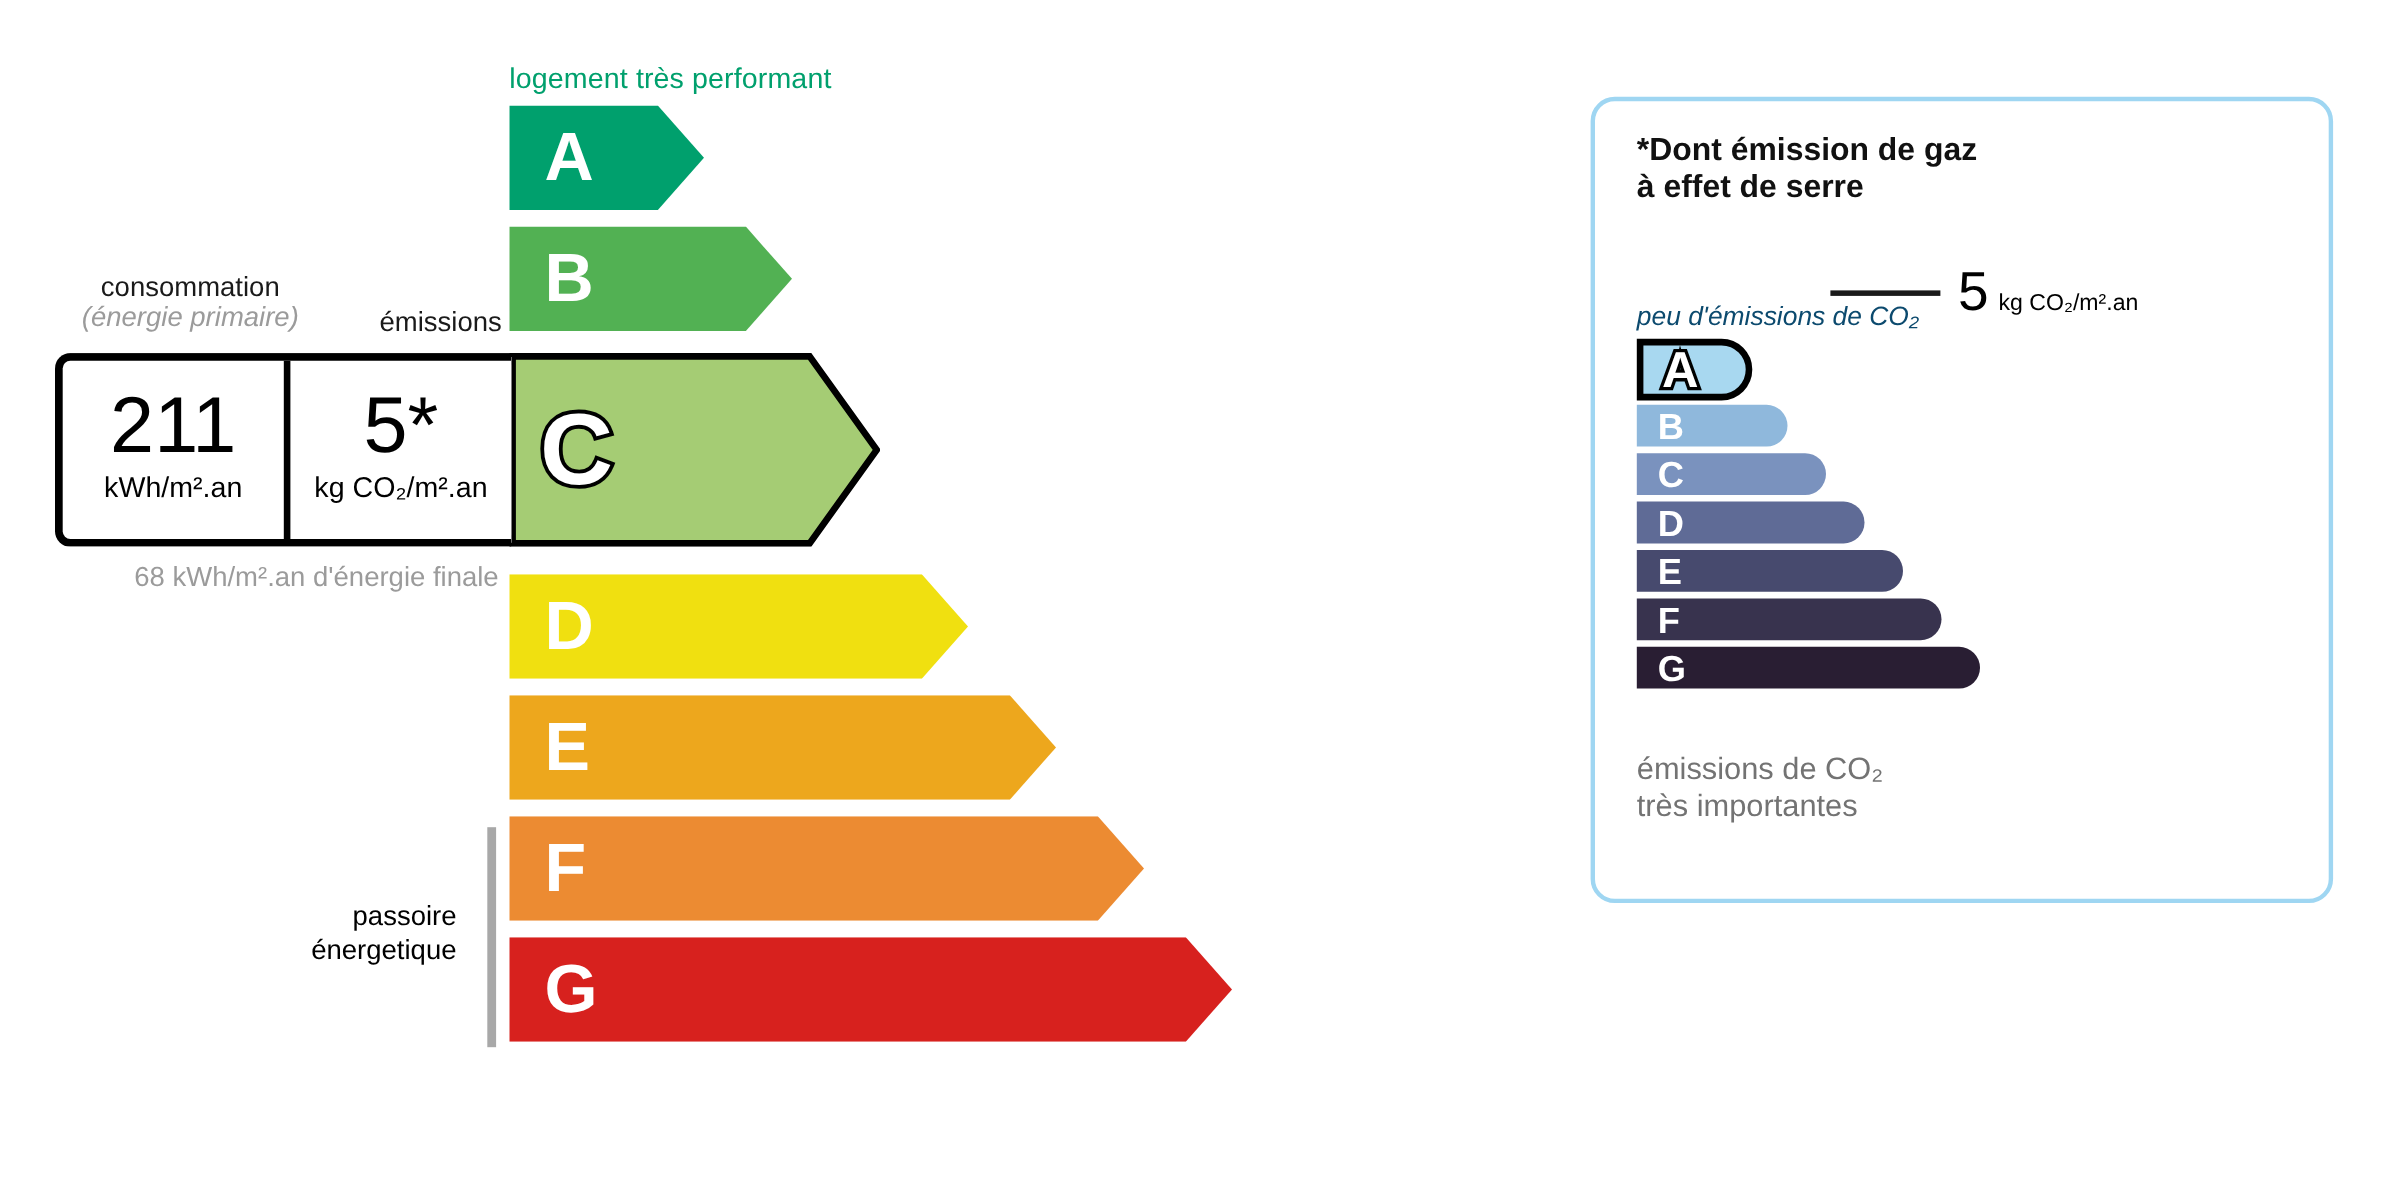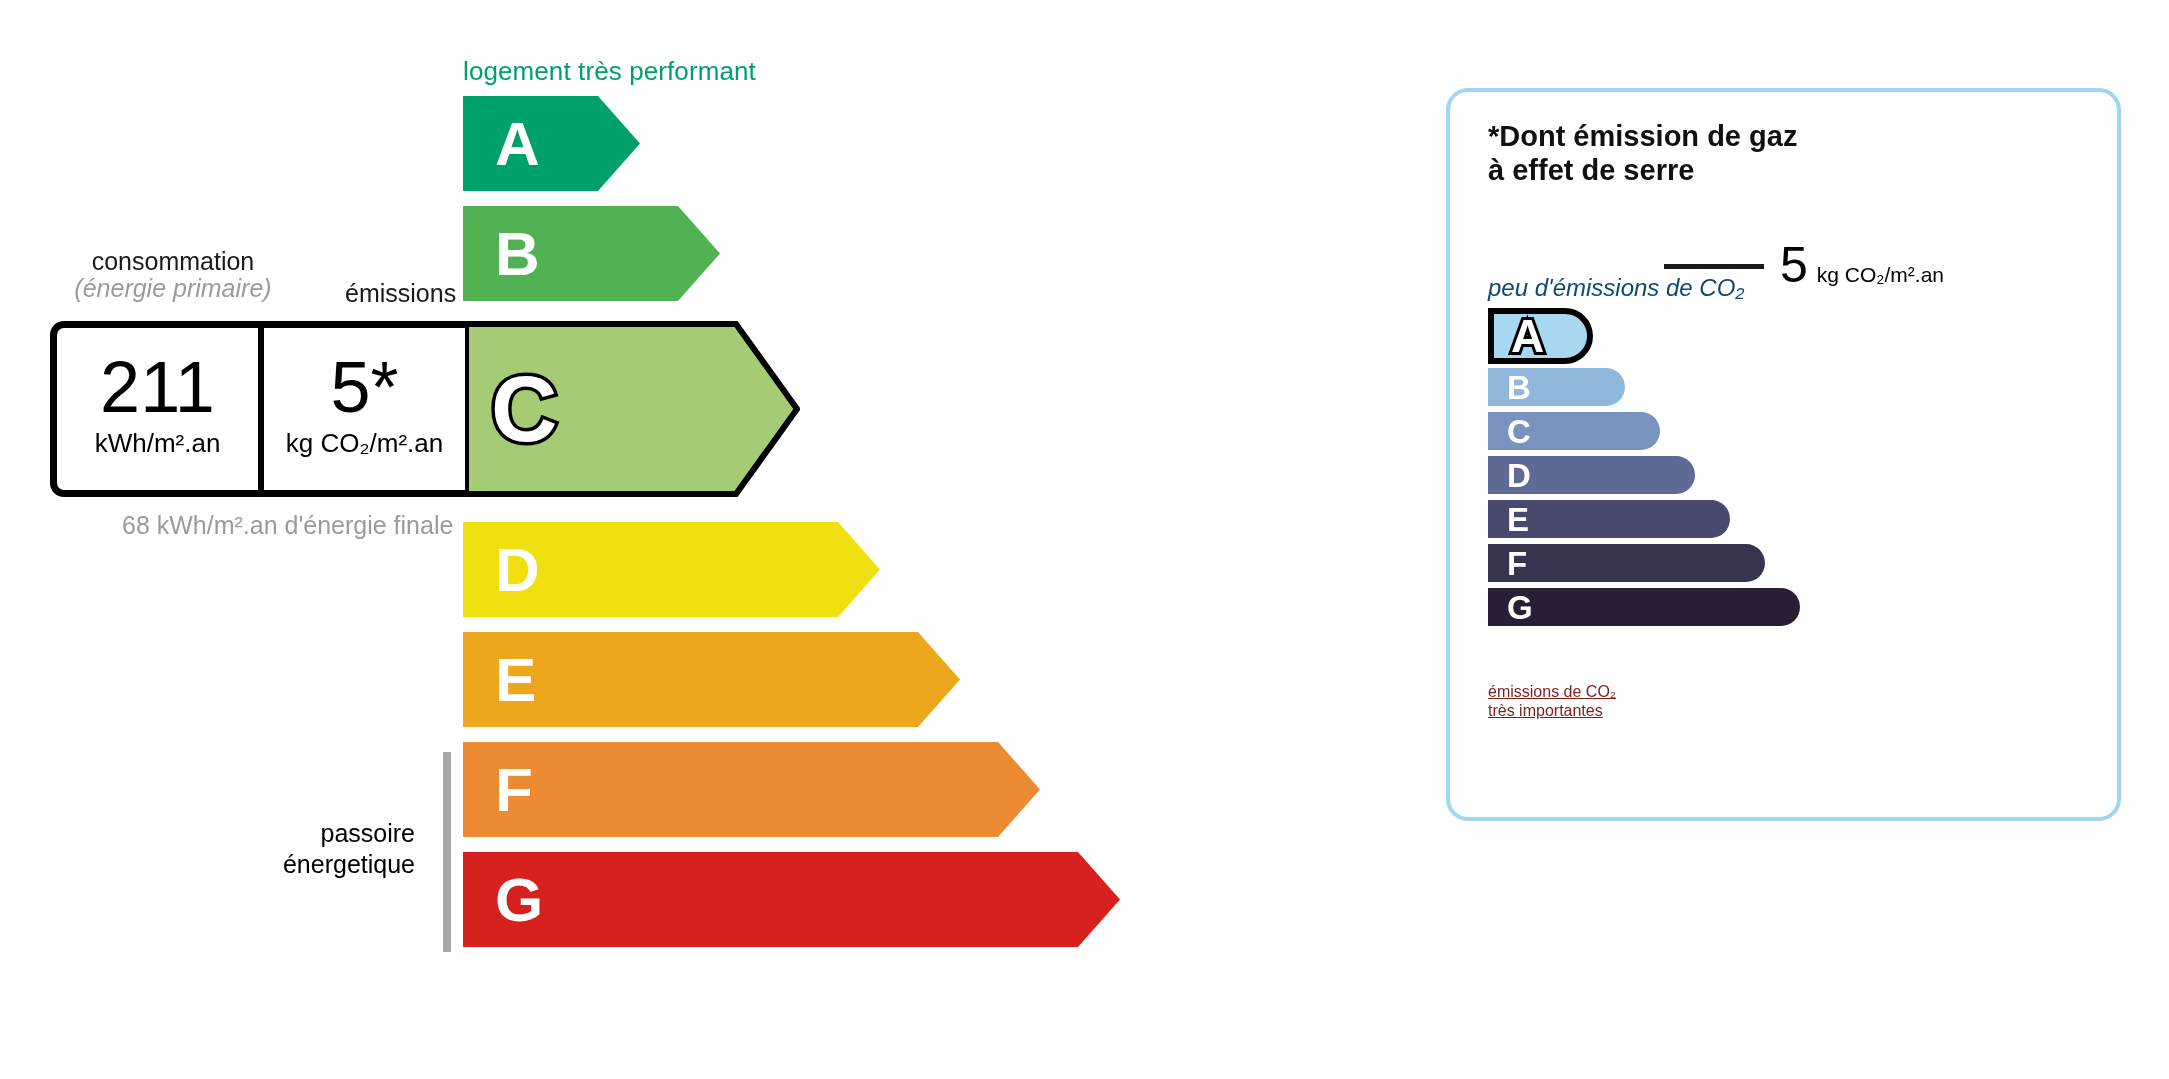--- a/index.html
+++ b/index.html
@@ -124,21 +124,21 @@
     position: absolute; left: 38px; top: 27px;
     font-size: 29px; font-weight: bold; color: #111;
     line-height: 1.18; white-space: pre-line;
   }
   .co2-top-caption {
     position: absolute; left: 38px; top: 182px;
     font-size: 24px; color: #0c4a6e; white-space: nowrap; font-style: italic;
   }
   .co2-bottom-caption {
     position: absolute; left: 38px; top: 590px;
-    font-size: 16px; color: #7f1d1d; line-height: 1.2; white-space: pre-line; text-decoration: underline;
+    font-size: 28px; color: #737373; line-height: 1.2; white-space: pre-line;
   }
 
   .co2-row { position: absolute; left: 38px; }
   .co2-bar {
     position: relative;
     height: 100%;
     border-radius: 0 999px 999px 0;
     display: flex; align-items: center;
   }
   .co2-bar .letter {

